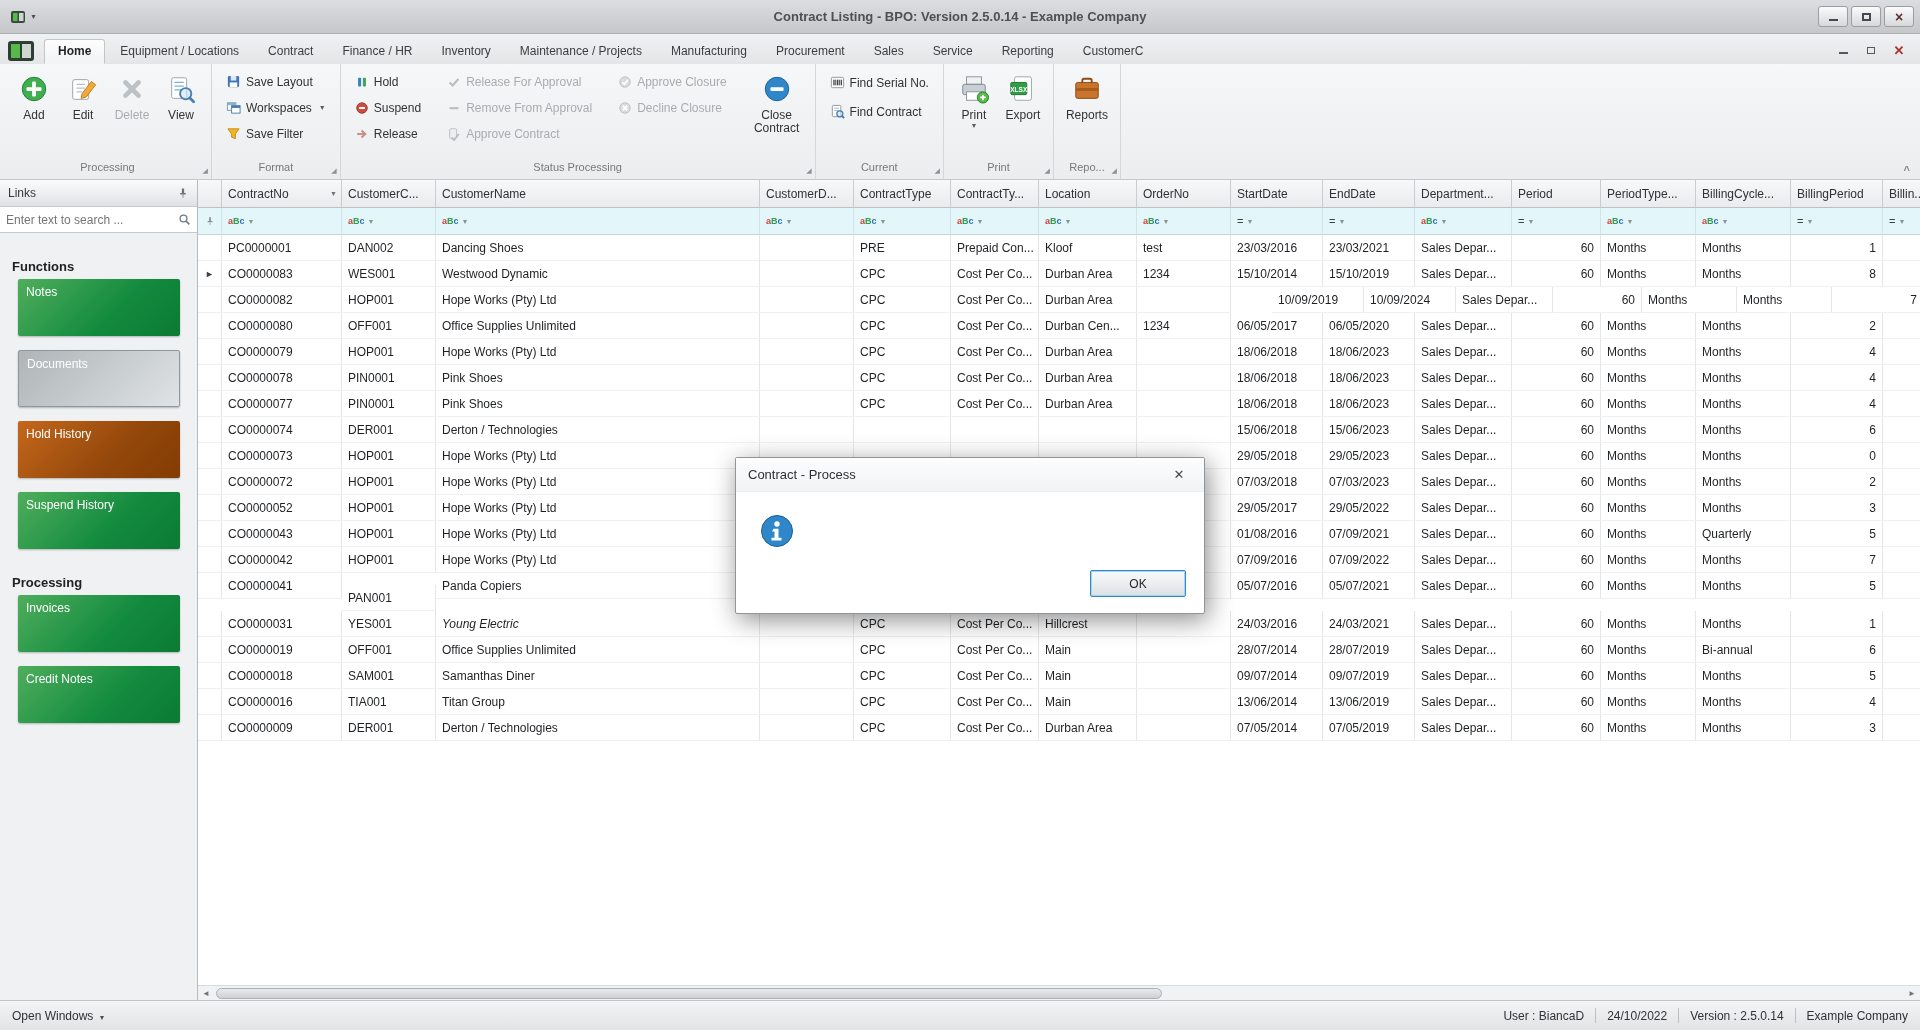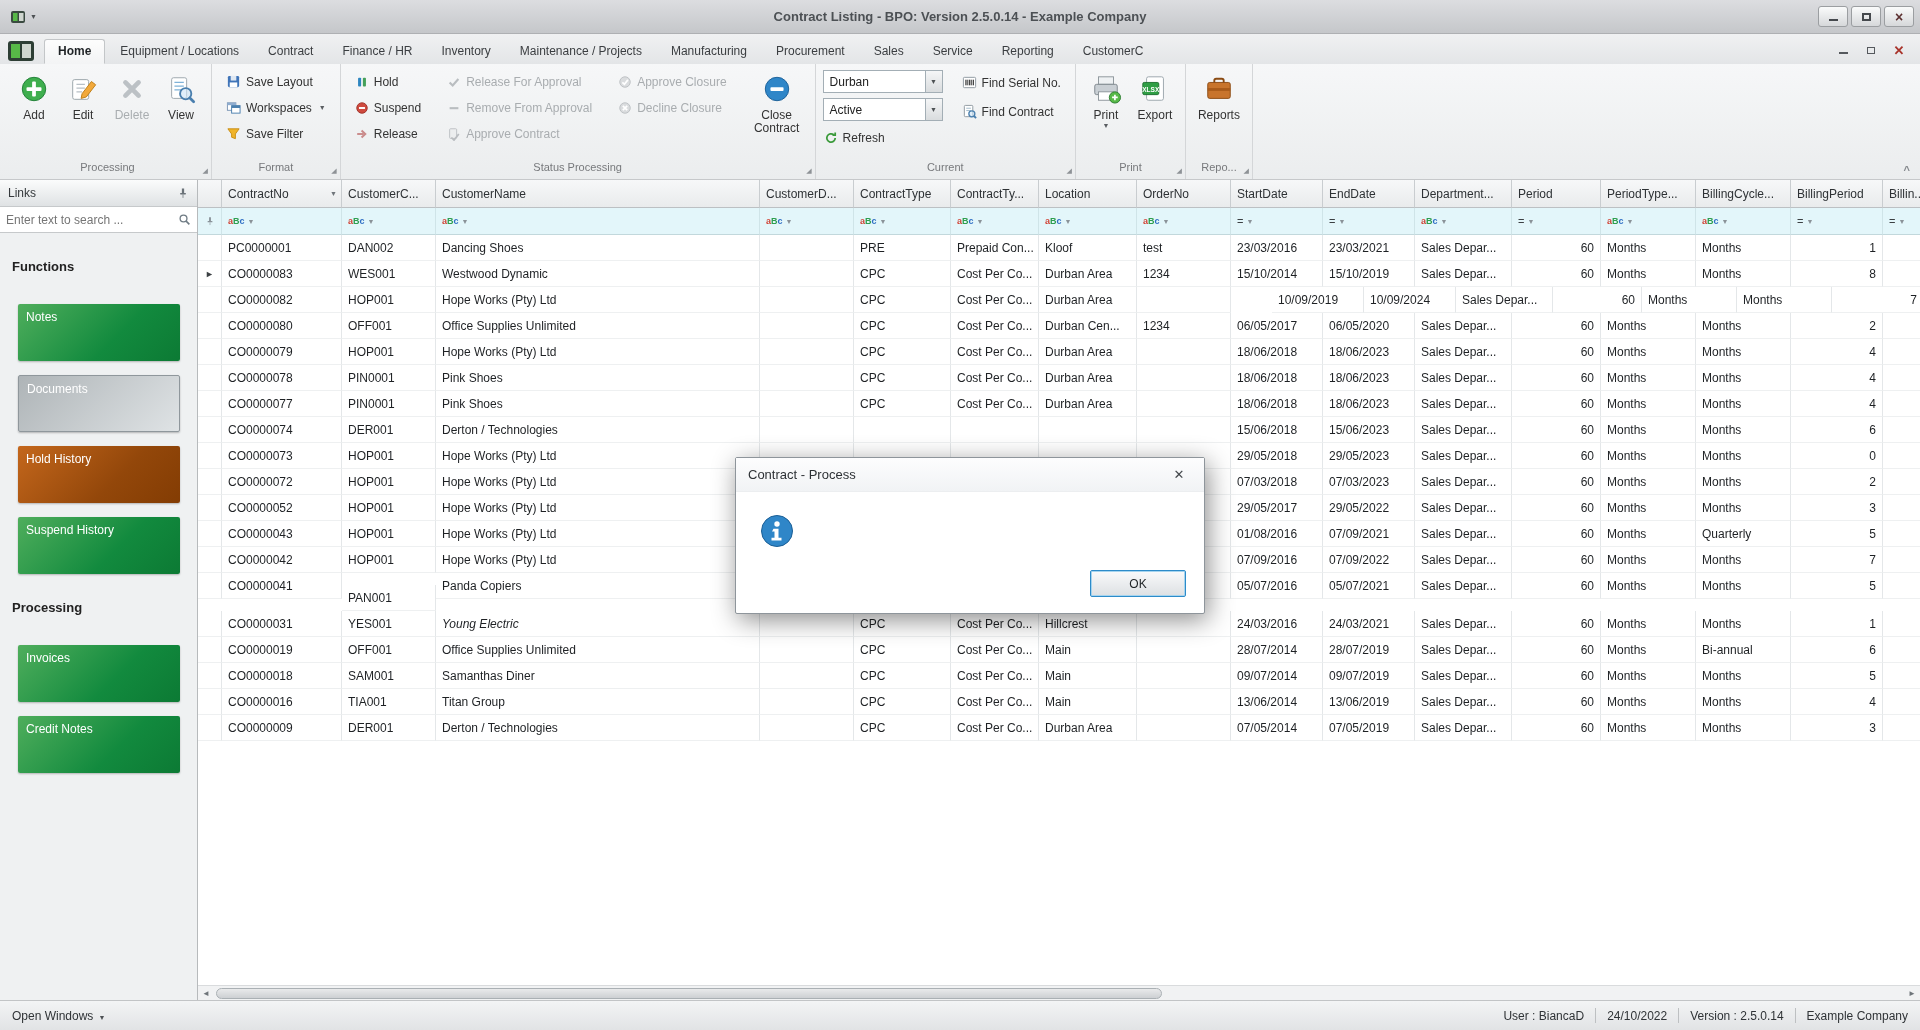--- a/index.html
+++ b/index.html
@@ -47,21 +47,21 @@
 .ribbon-collapse{position:absolute;right:10px;bottom:3px;font-size:11px;font-weight:bold;color:#85898d}
 
 
 .main{flex:1;display:flex;min-height:0}
 .sidebar{width:198px;background:#eff1f2;border-right:1px solid #b7babc;display:flex;flex-direction:column;flex:0 0 auto}
 .side-head{height:27px;background:linear-gradient(#fbfcfc,#dfe2e4);border-bottom:1px solid #c6c9cb;display:flex;align-items:center;padding:0 8px;color:#35393c}
 .side-head .pin{margin-left:auto}
 .side-search{margin:0;height:26px;background:#fff;border-bottom:1px solid #c6c9cb;display:flex;align-items:center;padding:0 6px}
 .side-search input{flex:1;border:0;outline:none;font-family:"Liberation Sans",sans-serif;font-size:12px;color:#8a8e92;background:transparent}
 .side-sections{padding:14px 0 0;overflow:hidden}
-.side-heading{font-weight:bold;font-size:13px;color:#222;padding:12px 12px 30px}
+.side-heading{font-weight:bold;font-size:13px;color:#222;padding:12px 12px 5px}
 .navbtn{width:162px;height:57px;margin:0 18px 14px;border-radius:2px;position:relative;box-shadow:0 1px 2px rgba(0,0,0,.25)}
 .navbtn .navbtn-label{position:absolute;left:8px;top:6px;color:#fff;font-size:12px}
 .navbtn.green{background:linear-gradient(135deg,#4fae5c,#128a3e 60%,#0c7a34)}
 .navbtn.orange{background:linear-gradient(135deg,#c4671c,#93470a 60%,#833c03)}
 .navbtn.gray{background:linear-gradient(135deg,#aeb4b7,#dfe3e5);border:1px solid #8f979c}
 
 .content{flex:1;display:flex;flex-direction:column;position:relative;background:#fff;min-width:0}
 .groupband{height:28px;flex:0 0 auto;border-bottom:1px solid #cfd2d4;display:flex;align-items:center;padding-left:12px;color:#9fa2a6;background:linear-gradient(#f5f5f7,#ebebf0);position:relative;overflow:hidden}
 .groupband::after{content:"";position:absolute;right:0;top:0;bottom:0;width:430px;background:linear-gradient(105deg,rgba(255,255,255,0) 0 45%,rgba(187,166,214,.28) 60%,rgba(149,121,190,.42));}
 .gridwrap{flex:1;overflow:hidden;position:relative}
@@ -337,39 +337,20 @@
               </svg>
             </span>
           <span class="lbl">Close Contract</span>
         </div>
       </div>
       <div class="rgroup-label"><span>Status Processing</span><span class="launcher">◢</span></div>
     </div>
 
     <div class="rgroup">
       <div class="rgroup-content" style="gap:12px">
-        <div class="vcol">
-          <div class="combo">
-            <span class="val">Durban</span>
-            <span class="drop">▼</span>
-          </div>
-          <div class="combo">
-            <span class="val">Active</span>
-            <span class="drop">▼</span>
-          </div>
-          <div class="btn-sm" style="padding-left:1px">
-            <span>
-                <svg width="14" height="14" viewBox="0 0 16 16">
-                  <path d="M12.8 8 a4.8 4.8 0 1 1 -1.7-3.7" fill="none" stroke="#3a9a3a" stroke-width="2"></path>
-                  <path d="M12.8 1.8 V4.8 H9.8" fill="none" stroke="#3a9a3a" stroke-width="2"></path>
-                </svg>
-              </span>
-            <span>Refresh</span>
-          </div>
-        </div>
         <div class="vcol" style="gap:4px;padding-top:1px">
           <div class="btn-sm">
             <span>
                 <svg width="15" height="15" viewBox="0 0 16 16">
                   <rect x="1.5" y="2.5" width="13" height="11" rx="1" fill="#fff" stroke="#8e989f"></rect>
                   <rect x="3.5" y="5" width="1.4" height="6" fill="#444"></rect>
                   <rect x="5.6" y="5" width="0.9" height="6" fill="#444"></rect>
                   <rect x="7.2" y="5" width="1.8" height="6" fill="#444"></rect>
                   <rect x="9.8" y="5" width="0.9" height="6" fill="#444"></rect>
                   <rect x="11.4" y="5" width="1.4" height="6" fill="#444"></rect>

